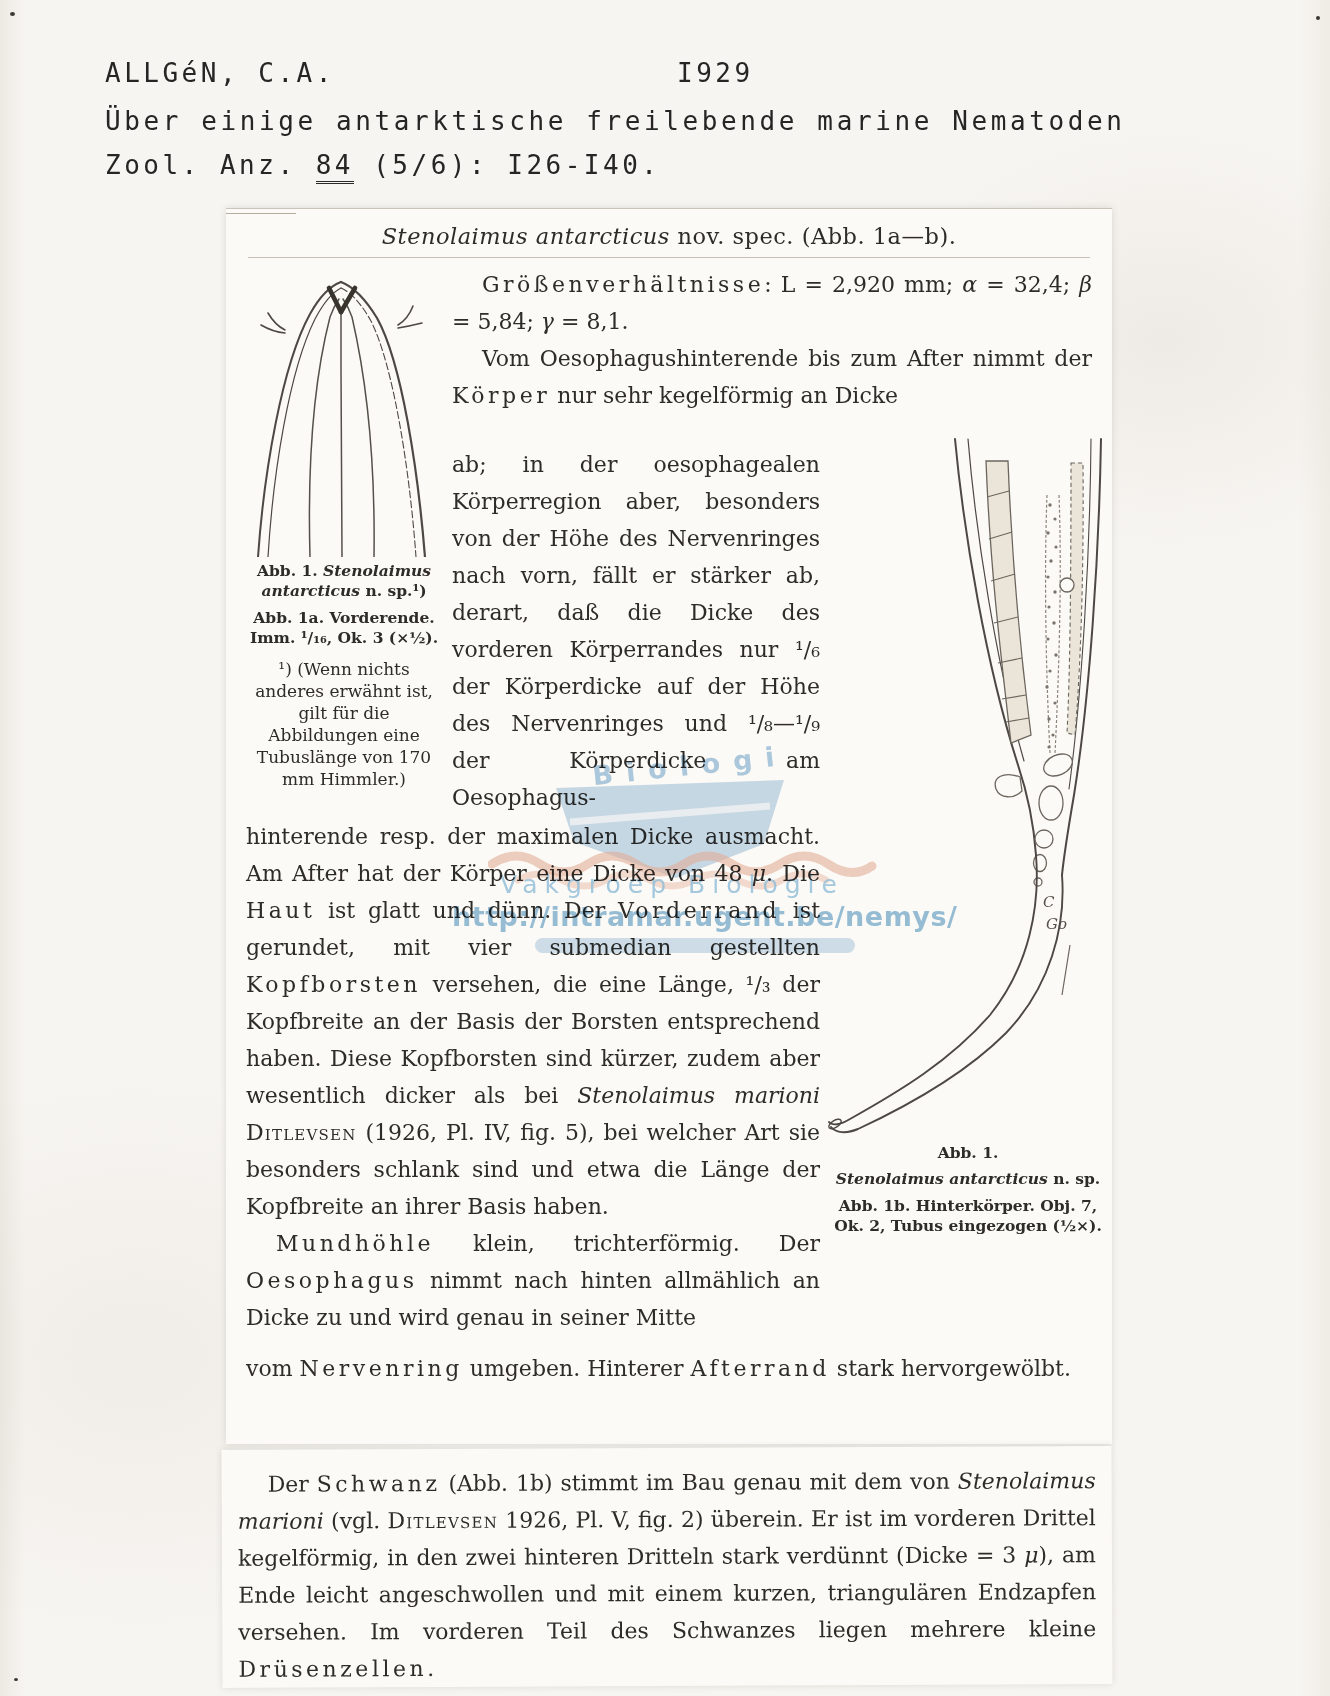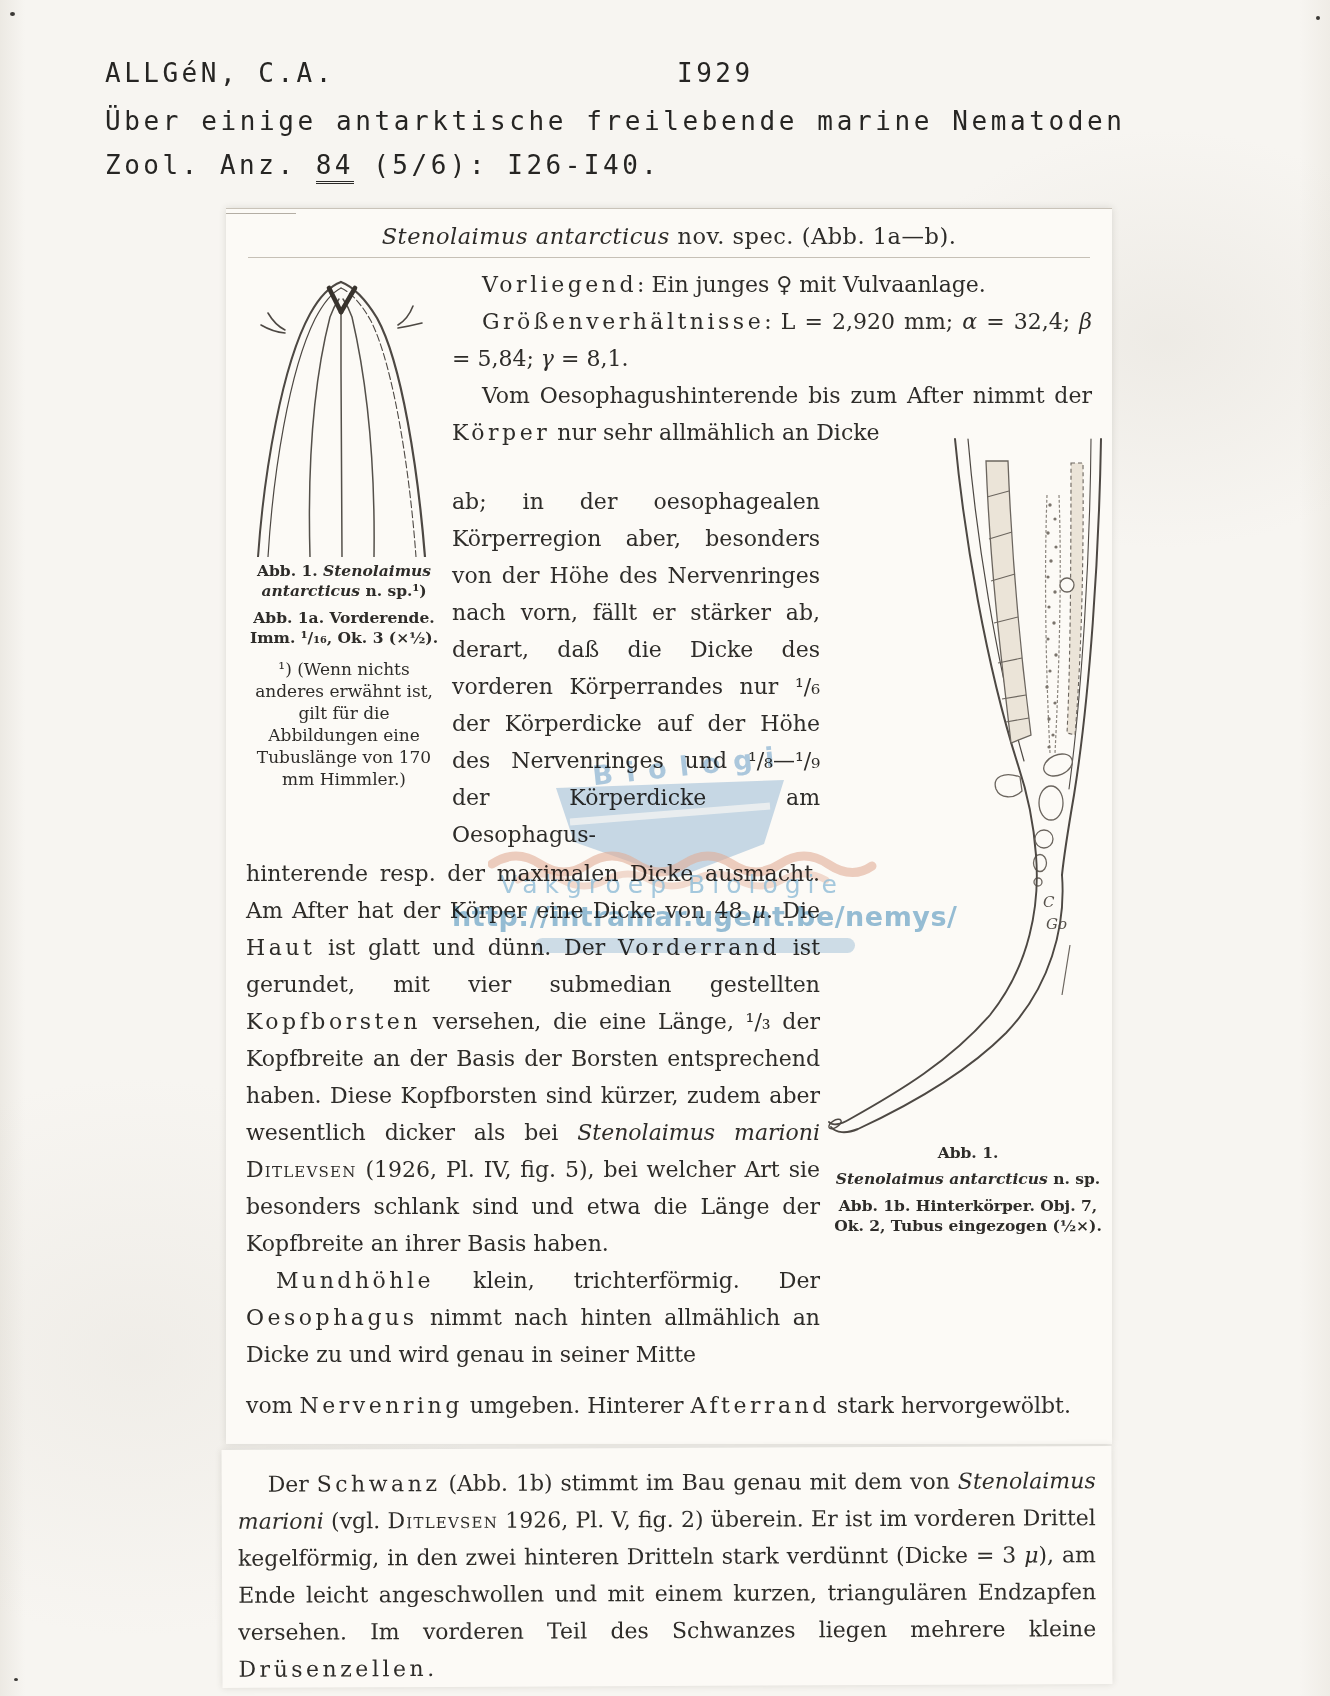--- a/index.html
+++ b/index.html
@@ -202,23 +202,22 @@
       </g>
     </svg>
 
     <div class="fig1b-cap">
       <p class="cap"><span>Abb. 1.</span></p>
       <p class="cap"><span class="r-it">Stenolaimus antarcticus</span><span> n. sp.</span></p>
       <p class="cap"><span>Abb. 1b. Hinterkörper. Obj. 7, Ok. 2, Tubus einge­zogen (½×).</span></p>
     </div>
 
     <div class="tblock b-a">
-        <p class="para ind"><span class="r-sp">Vorliegend</span><span>: Ein junges ♀ mit Vulvaanlage.</span></p>
         <p class="para ind"><span class="r-sp">Größenverhältnisse</span><span>: L = 2,920 mm; </span><span class="r-it">α</span><span> = 32,4; </span><span class="r-it">β</span><span> = 5,84; </span><span class="r-it">γ</span><span> = 8,1.</span></p>
-        <p class="para ind"><span>Vom Oesophagushinterende bis zum After nimmt der </span><span class="r-sp">Körper</span><span> nur sehr allmählich an Dicke</span></p>
+        <p class="para ind"><span>Vom Oesophagushinterende bis zum After nimmt der </span><span class="r-sp">Körper</span><span> nur sehr kegelförmig an Dicke</span></p>
       </div>
     <div class="tblock b-b">
         <p class="para"><span>ab; in der oesophagealen Körperregion aber, besonders von der Höhe des Nervenringes nach vorn, fällt er stärker ab, derart, daß die Dicke des vorderen Körperrandes nur ¹/₆ der Körperdicke auf der Höhe des Nervenringes und ¹/₈—¹/₉ der Körperdicke am Oesophagus-</span></p>
       </div>
     <div class="tblock b-c">
         <p class="para"><span>hinterende resp. der maximalen Dicke ausmacht. Am After hat der Körper eine Dicke von 48 </span><span class="r-it">μ</span><span>. Die </span><span class="r-sp">Haut</span><span> ist glatt und dünn. Der </span><span class="r-sp">Vorderrand</span><span> ist gerundet, mit vier submedian gestellten </span><span class="r-sp">Kopfborsten</span><span> versehen, die eine Länge, ¹/₃ der Kopfbreite an der Basis der Borsten entsprechend haben. Diese Kopfborsten sind kürzer, zudem aber wesentlich dicker als bei </span><span class="r-it">Stenolaimus marioni</span><span> </span><span class="r-sc">Ditlevsen</span><span> (1926, Pl. IV, fig. 5), bei welcher Art sie besonders schlank sind und etwa die Länge der Kopfbreite an ihrer Basis haben.</span></p>
         <p class="para ind"><span class="r-sp">Mundhöhle</span><span> klein, trichterförmig. Der </span><span class="r-sp">Oesophagus</span><span> nimmt nach hinten allmählich an Dicke zu und wird genau in seiner Mitte</span></p>
       </div>
     <div class="tblock b-d">
         <p class="para"><span>vom </span><span class="r-sp">Nervenring</span><span> umgeben. Hinterer </span><span class="r-sp">Afterrand</span><span> stark hervorgewölbt.</span></p>

